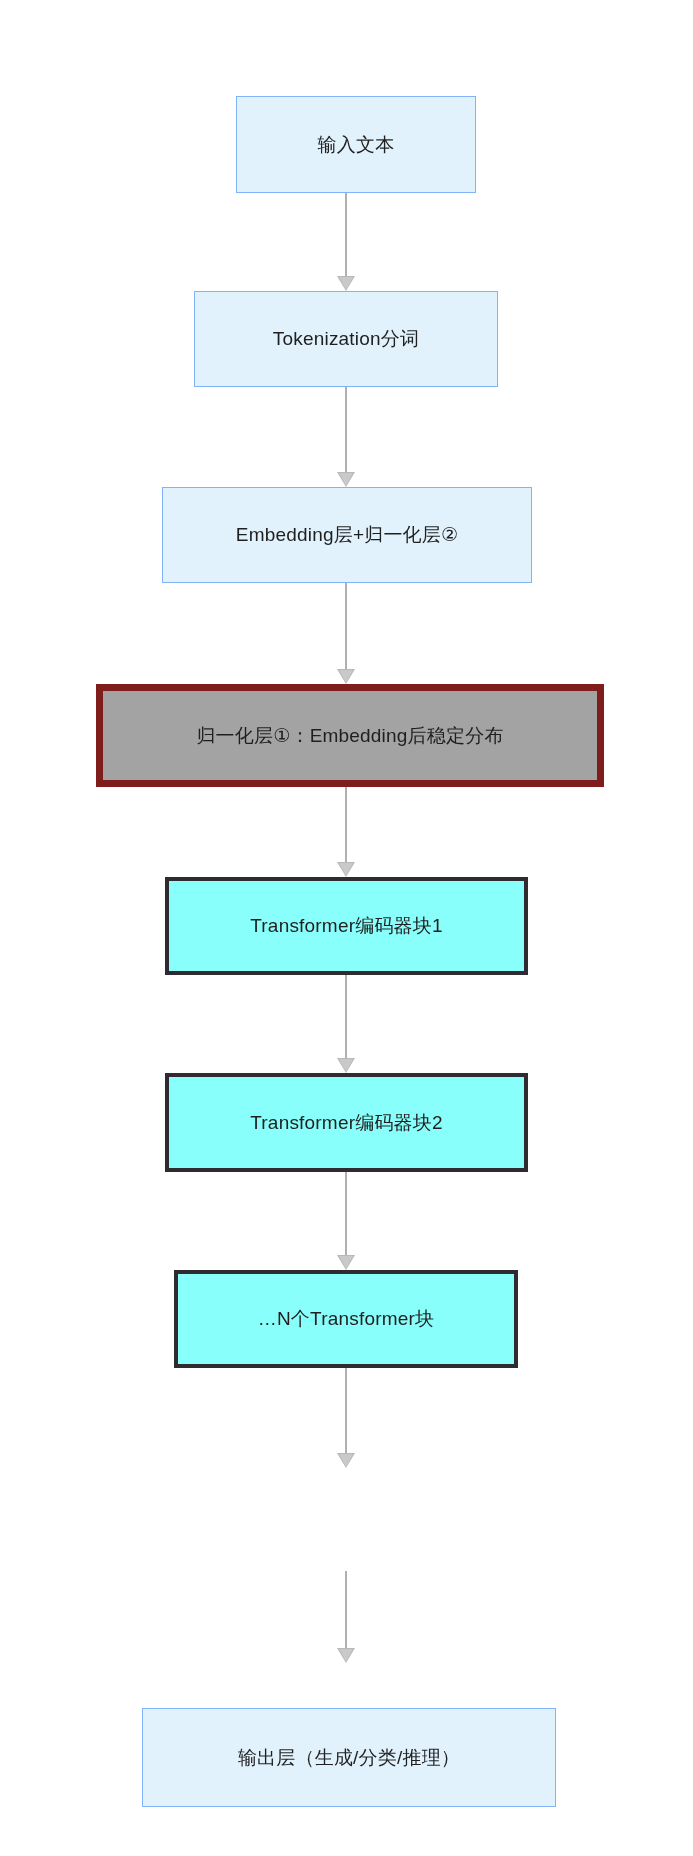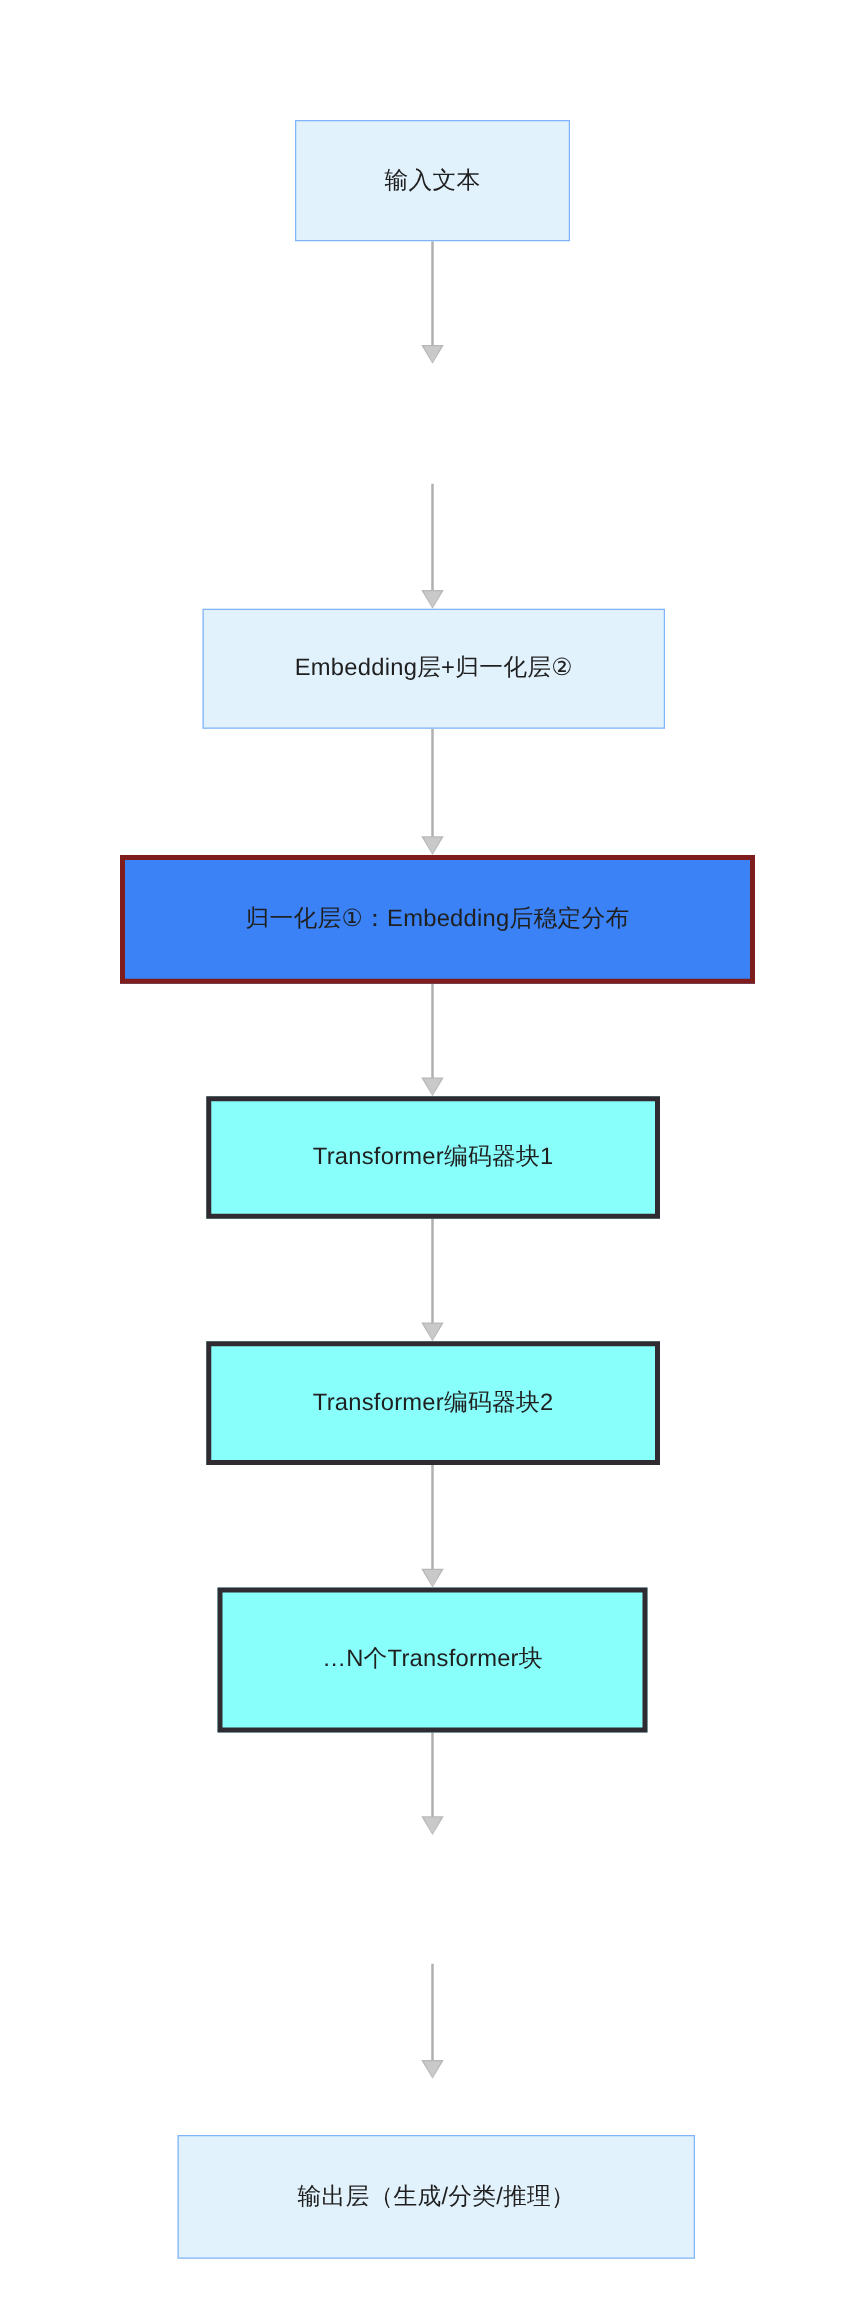--- a/index.html
+++ b/index.html
@@ -31,22 +31,22 @@
     line-height: 1.35;
     letter-spacing: 0.2px;
     white-space: nowrap;
     z-index: 2;
   }
   .node-blue {
     background: #e2f2fd;
     border: 1.6px solid #80b3f8;
   }
   .node-pink {
-    background: #3b82f6;
-    border: 4px solid #7f1d1d;
+    background: #a3a3a3;
+    border: 7px solid #7f1d1d;
   }
   .node-cyan {
     background: #89fffb;
     border: 4px solid #2f2b30;
   }
   .node-label {
     display: block;
     padding: 0 6px;
   }
   .connector {
@@ -123,42 +123,45 @@
   <div class="connector" style="left:345px; top:1368px; width:2px; height:100px;">
     <div class="line" style="height:86px;"></div>
     <div class="head"></div>
   </div>
 
   <div class="connector" style="left:345px; top:1571px; width:2px; height:92px;">
     <div class="line" style="height:78px;"></div>
     <div class="head"></div>
   </div>
 
-  <div class="node node-blue" style="left:236px; top:96px; width:220px; height:97px;">
+  <div class="node node-blue" style="left:236px; top:96px; width:240px; height:97px;">
     <span class="node-label">输入文本</span>
   </div>
 
+  <div class="node node-blue" style="left:194px; top:291px; width:304px; height:96px;">
+    <span class="node-label">Tokenization分词</span>
+  </div>
 
   <div class="node node-blue" style="left:162px; top:487px; width:370px; height:96px;">
     <span class="node-label">Embedding层+归一化层②</span>
   </div>
 
   <div class="node node-pink" style="left:96px; top:684px; width:508px; height:103px;">
     <span class="node-label">归一化层①：Embedding后稳定分布</span>
   </div>
 
   <div class="node node-cyan" style="left:165px; top:877px; width:363px; height:98px;">
     <span class="node-label">Transformer编码器块1</span>
   </div>
 
   <div class="node node-cyan" style="left:165px; top:1073px; width:363px; height:99px;">
     <span class="node-label">Transformer编码器块2</span>
   </div>
 
-  <div class="node node-cyan" style="left:174px; top:1270px; width:344px; height:116px;">
+  <div class="node node-cyan" style="left:174px; top:1270px; width:344px; height:98px;">
     <span class="node-label">…N个Transformer块</span>
   </div>
 
 
   <div class="node node-blue" style="left:142px; top:1708px; width:414px; height:99px;">
     <span class="node-label">输出层（生成/分类/推理）</span>
   </div>
 
 </div>
 

